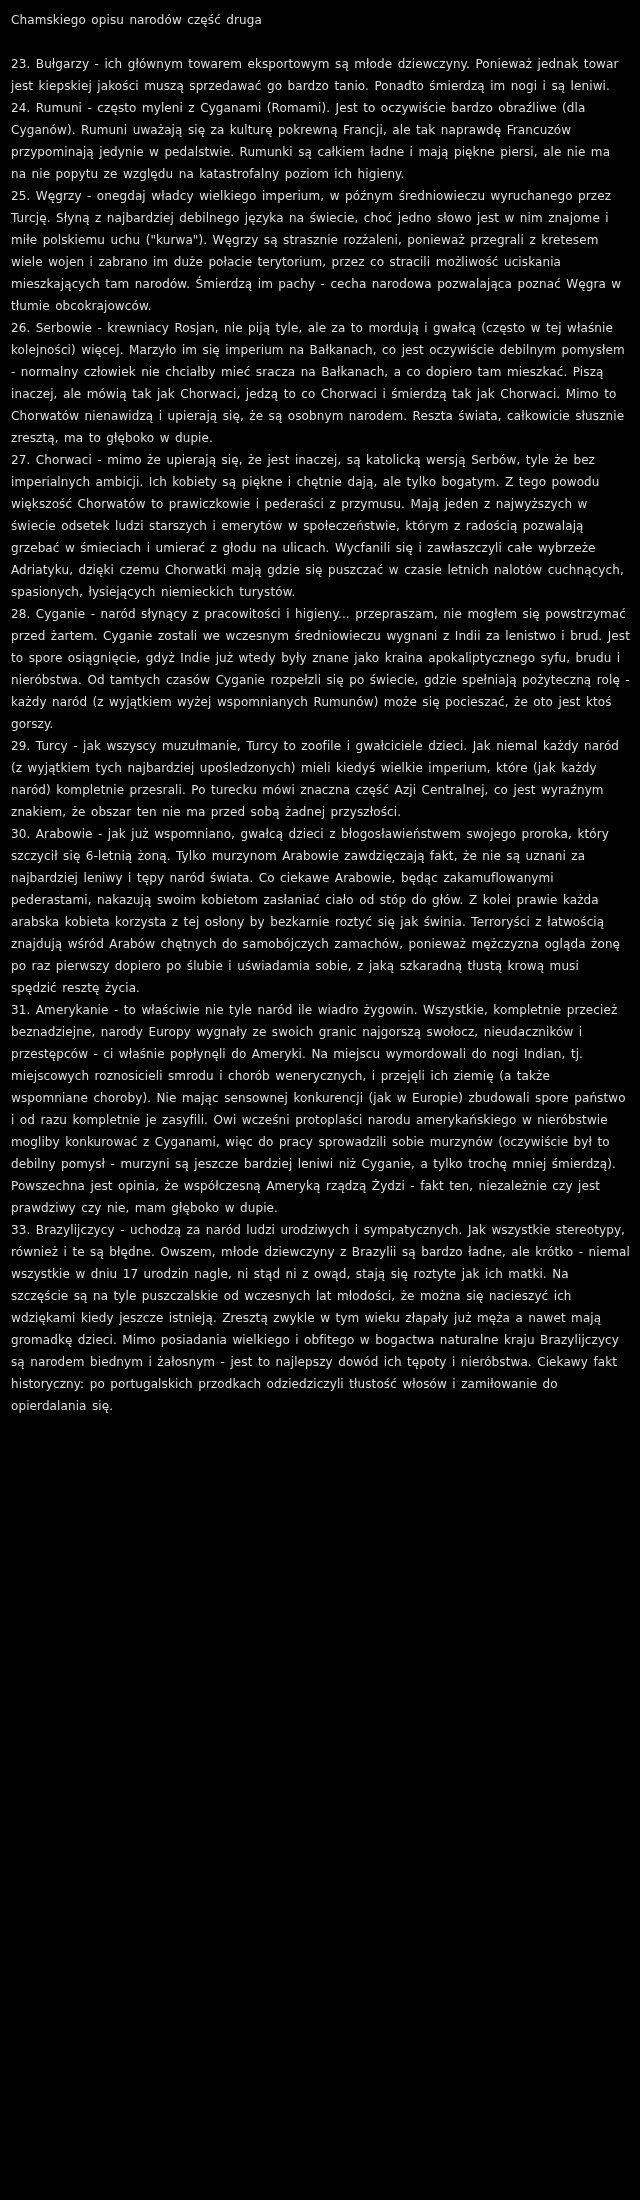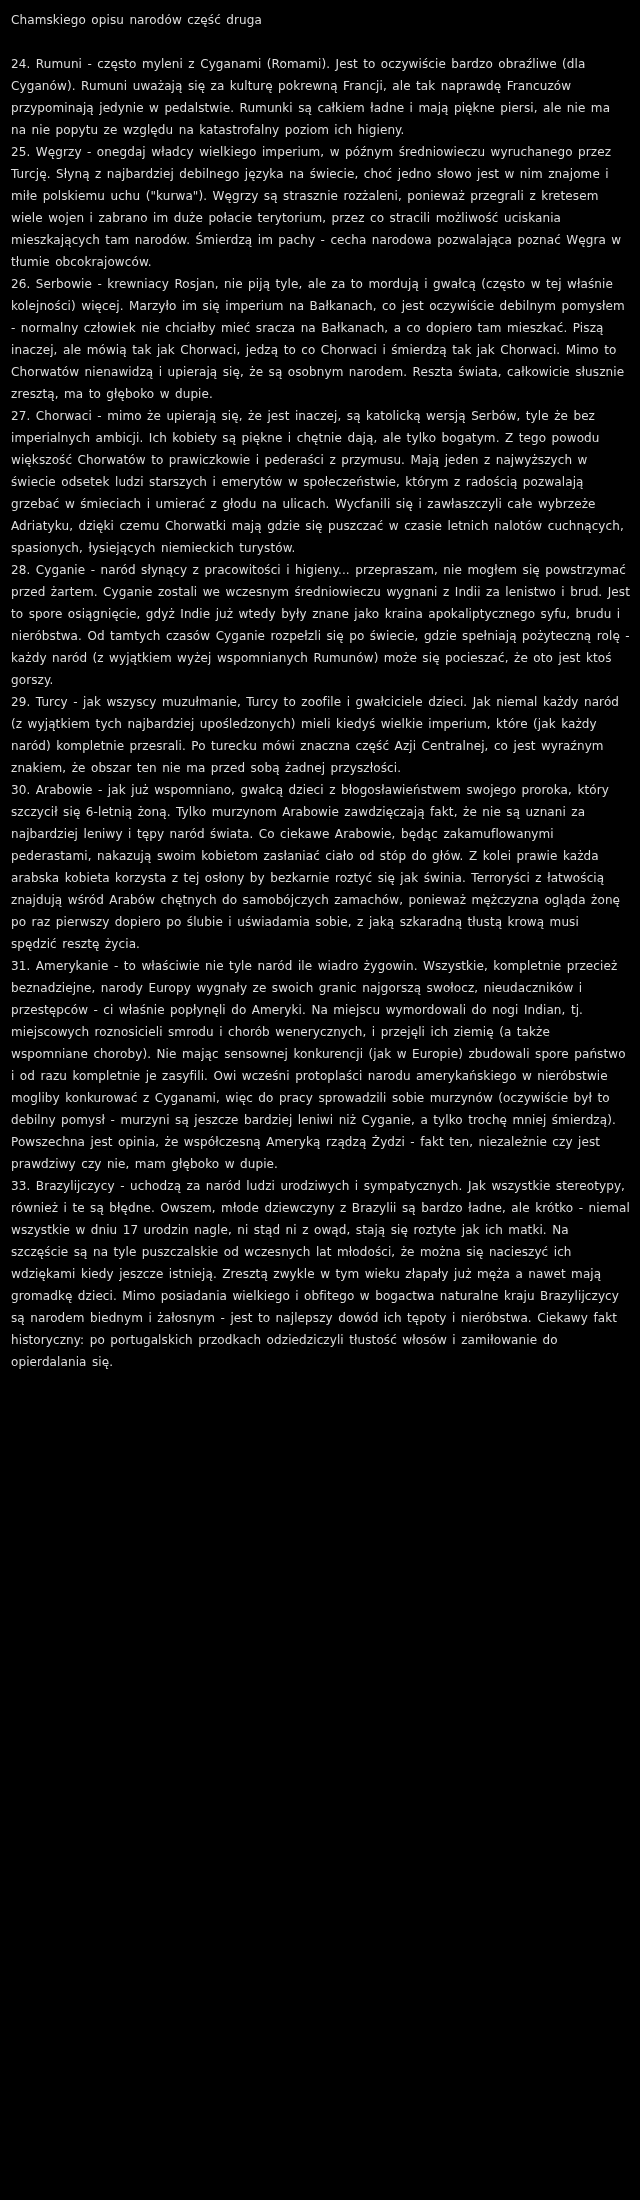--- a/index.html
+++ b/index.html
@@ -28,20 +28,21 @@
   }
   .doc .title {
     margin-bottom: 22px; 
   }
 </style>
 </head>
 <body>
 
 <div class="doc">
   <p class="title">Chamskiego opisu narodów część druga</p>
+  <p>23. Bułgarzy - ich głównym towarem eksportowym są młode dziewczyny. Ponieważ jednak towar jest kiepskiej jakości muszą sprzedawać go bardzo tanio. Ponadto śmierdzą im nogi i są leniwi.</p>
   <p>24. Rumuni - często myleni z Cyganami (Romami). Jest to oczywiście bardzo obraźliwe (dla Cyganów). Rumuni uważają się za kulturę pokrewną Francji, ale tak naprawdę Francuzów przypominają jedynie w pedalstwie. Rumunki są całkiem ładne i mają piękne piersi, ale nie ma na nie popytu ze względu na katastrofalny poziom ich higieny.</p>
   <p>25. Węgrzy - onegdaj władcy wielkiego imperium, w późnym średniowieczu wyruchanego przez Turcję. Słyną z najbardziej debilnego języka na świecie, choć jedno słowo jest w nim znajome i miłe polskiemu uchu ("kurwa"). Węgrzy są strasznie rozżaleni, ponieważ przegrali z kretesem wiele wojen i zabrano im duże połacie terytorium, przez co stracili możliwość uciskania mieszkających tam narodów. Śmierdzą im pachy - cecha narodowa pozwalająca poznać Węgra w tłumie obcokrajowców.</p>
   <p>26. Serbowie - krewniacy Rosjan, nie piją tyle, ale za to mordują i gwałcą (często w tej właśnie kolejności) więcej. Marzyło im się imperium na Bałkanach, co jest oczywiście debilnym pomysłem - normalny człowiek nie chciałby mieć sracza na Bałkanach, a co dopiero tam mieszkać. Piszą inaczej, ale mówią tak jak Chorwaci, jedzą to co Chorwaci i śmierdzą tak jak Chorwaci. Mimo to Chorwatów nienawidzą i upierają się, że są osobnym narodem. Reszta świata, całkowicie słusznie zresztą, ma to głęboko w dupie.</p>
   <p>27. Chorwaci - mimo że upierają się, że jest inaczej, są katolicką wersją Serbów, tyle że bez imperialnych ambicji. Ich kobiety są piękne i chętnie dają, ale tylko bogatym. Z tego powodu większość Chorwatów to prawiczkowie i pederaści z przymusu. Mają jeden z najwyższych w świecie odsetek ludzi starszych i emerytów w społeczeństwie, którym z radością pozwalają grzebać w śmieciach i umierać z głodu na ulicach. Wycfanili się i zawłaszczyli całe wybrzeże Adriatyku, dzięki czemu Chorwatki mają gdzie się puszczać w czasie letnich nalotów cuchnących, spasionych, łysiejących niemieckich turystów.</p>
   <p>28. Cyganie - naród słynący z pracowitości i higieny... przepraszam, nie mogłem się powstrzymać przed żartem. Cyganie zostali we wczesnym średniowieczu wygnani z Indii za lenistwo i brud. Jest to spore osiągnięcie, gdyż Indie już wtedy były znane jako kraina apokaliptycznego syfu, brudu i nieróbstwa. Od tamtych czasów Cyganie rozpełzli się po świecie, gdzie spełniają pożyteczną rolę - każdy naród (z wyjątkiem wyżej wspomnianych Rumunów) może się pocieszać, że oto jest ktoś gorszy.</p>
   <p>29. Turcy - jak wszyscy muzułmanie, Turcy to zoofile i gwałciciele dzieci. Jak niemal każdy naród (z wyjątkiem tych najbardziej upośledzonych) mieli kiedyś wielkie imperium, które (jak każdy naród) kompletnie przesrali. Po turecku mówi znaczna część Azji Centralnej, co jest wyraźnym znakiem, że obszar ten nie ma przed sobą żadnej przyszłości.</p>
   <p>30. Arabowie - jak już wspomniano, gwałcą dzieci z błogosławieństwem swojego proroka, który szczycił się 6-letnią żoną. Tylko murzynom Arabowie zawdzięczają fakt, że nie są uznani za najbardziej leniwy i tępy naród świata. Co ciekawe Arabowie, będąc zakamuflowanymi pederastami, nakazują swoim kobietom zasłaniać ciało od stóp do głów. Z kolei prawie każda arabska kobieta korzysta z tej osłony by bezkarnie roztyć się jak świnia. Terroryści z łatwością znajdują wśród Arabów chętnych do samobójczych zamachów, ponieważ mężczyzna ogląda żonę po raz pierwszy dopiero po ślubie i uświadamia sobie, z jaką szkaradną tłustą krową musi spędzić resztę życia.</p>
   <p>31. Amerykanie - to właściwie nie tyle naród ile wiadro żygowin. Wszystkie, kompletnie przecież beznadziejne, narody Europy wygnały ze swoich granic najgorszą swołocz, nieudaczników i przestępców - ci właśnie popłynęli do Ameryki. Na miejscu wymordowali do nogi Indian, tj. miejscowych roznosicieli smrodu i chorób wenerycznych, i przejęli ich ziemię (a także wspomniane choroby). Nie mając sensownej konkurencji (jak w Europie) zbudowali spore państwo i od razu kompletnie je zasyfili. Owi wcześni protoplaści narodu amerykańskiego w nieróbstwie mogliby konkurować z Cyganami, więc do pracy sprowadzili sobie murzynów (oczywiście był to debilny pomysł - murzyni są jeszcze bardziej leniwi niż Cyganie, a tylko trochę mniej śmierdzą). Powszechna jest opinia, że współczesną Ameryką rządzą Żydzi - fakt ten, niezależnie czy jest prawdziwy czy nie, mam głęboko w dupie.</p>
   <p>33. Brazylijczycy - uchodzą za naród ludzi urodziwych i sympatycznych. Jak wszystkie stereotypy, również i te są błędne. Owszem, młode dziewczyny z Brazylii są bardzo ładne, ale krótko - niemal wszystkie w dniu 17 urodzin nagle, ni stąd ni z owąd, stają się roztyte jak ich matki. Na szczęście są na tyle puszczalskie od wczesnych lat młodości, że można się nacieszyć ich wdziękami kiedy jeszcze istnieją. Zresztą zwykle w tym wieku złapały już męża a nawet mają gromadkę dzieci. Mimo posiadania wielkiego i obfitego w bogactwa naturalne kraju Brazylijczycy są narodem biednym i żałosnym - jest to najlepszy dowód ich tępoty i nieróbstwa. Ciekawy fakt historyczny: po portugalskich przodkach odziedziczyli tłustość włosów i zamiłowanie do opierdalania się.</p>
 </div>

